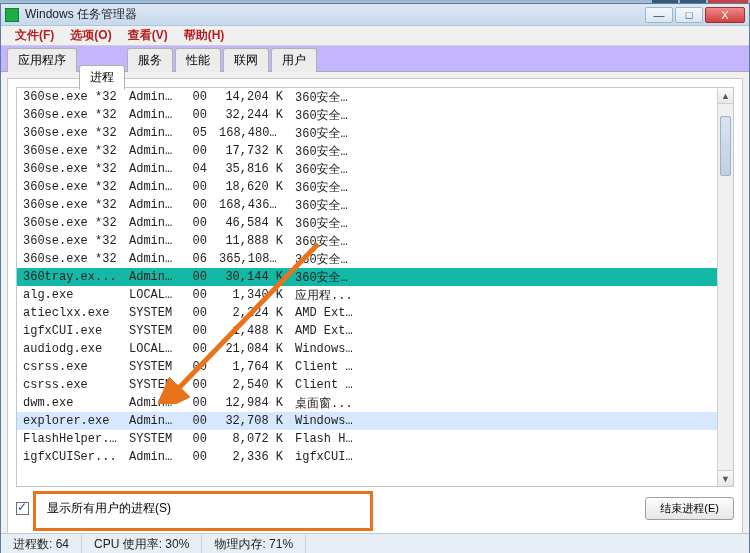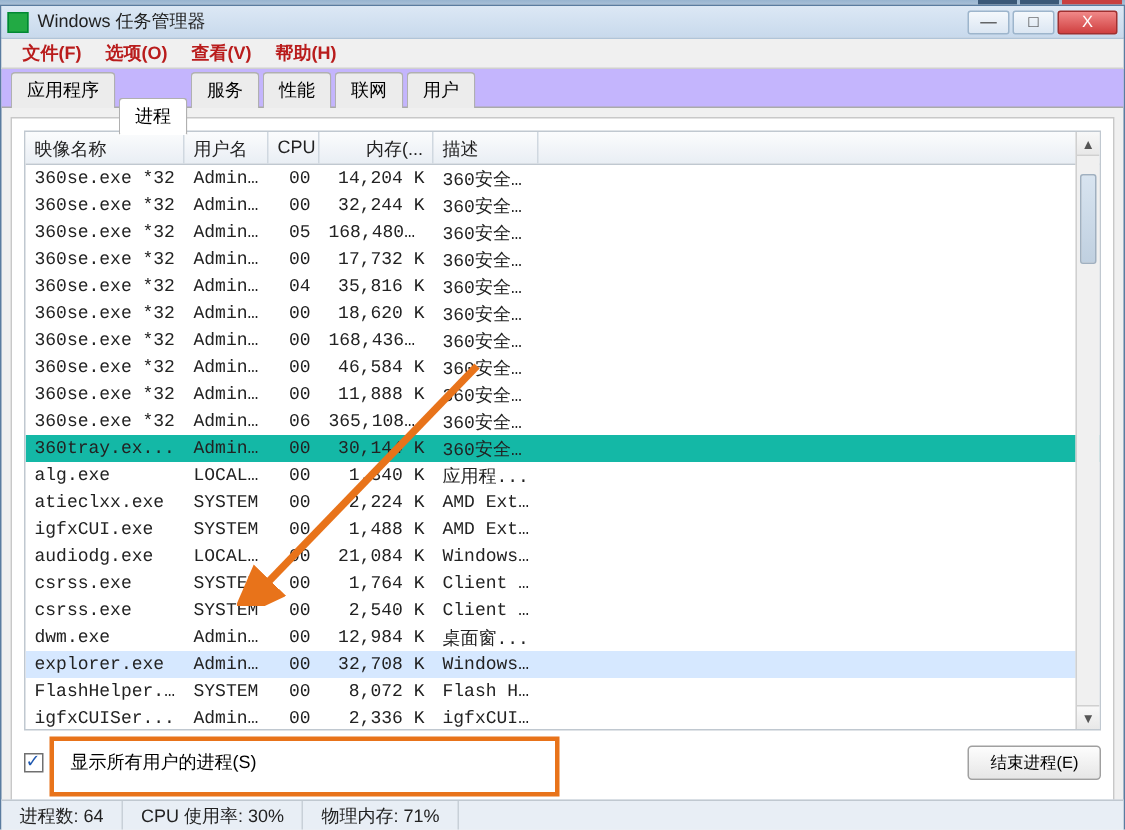--- a/index.html
+++ b/index.html
@@ -235,27 +235,20 @@
     <div class="tab active">进程</div>
     <div class="tab">服务</div>
     <div class="tab">性能</div>
     <div class="tab">联网</div>
     <div class="tab">用户</div>
   </div>
 
   <div class="content">
 
     <div class="table-wrap">
-      <div class="thead">
-        <div class="th col-img">映像名称</div>
-        <div class="th col-user">用户名</div>
-        <div class="th col-cpu">CPU</div>
-        <div class="th col-mem">内存(...</div>
-        <div class="th col-desc">描述</div>
-      </div>
       <div class="tbody" id="tbody">
           <div class="tr">
             <div class="td col-img">360se.exe *32</div>
             <div class="td col-user">Admin...</div>
             <div class="td col-cpu">00</div>
             <div class="td col-mem">14,204 K</div>
             <div class="td col-desc">360安全...</div>
           </div>
           <div class="tr">
             <div class="td col-img">360se.exe *32</div>

